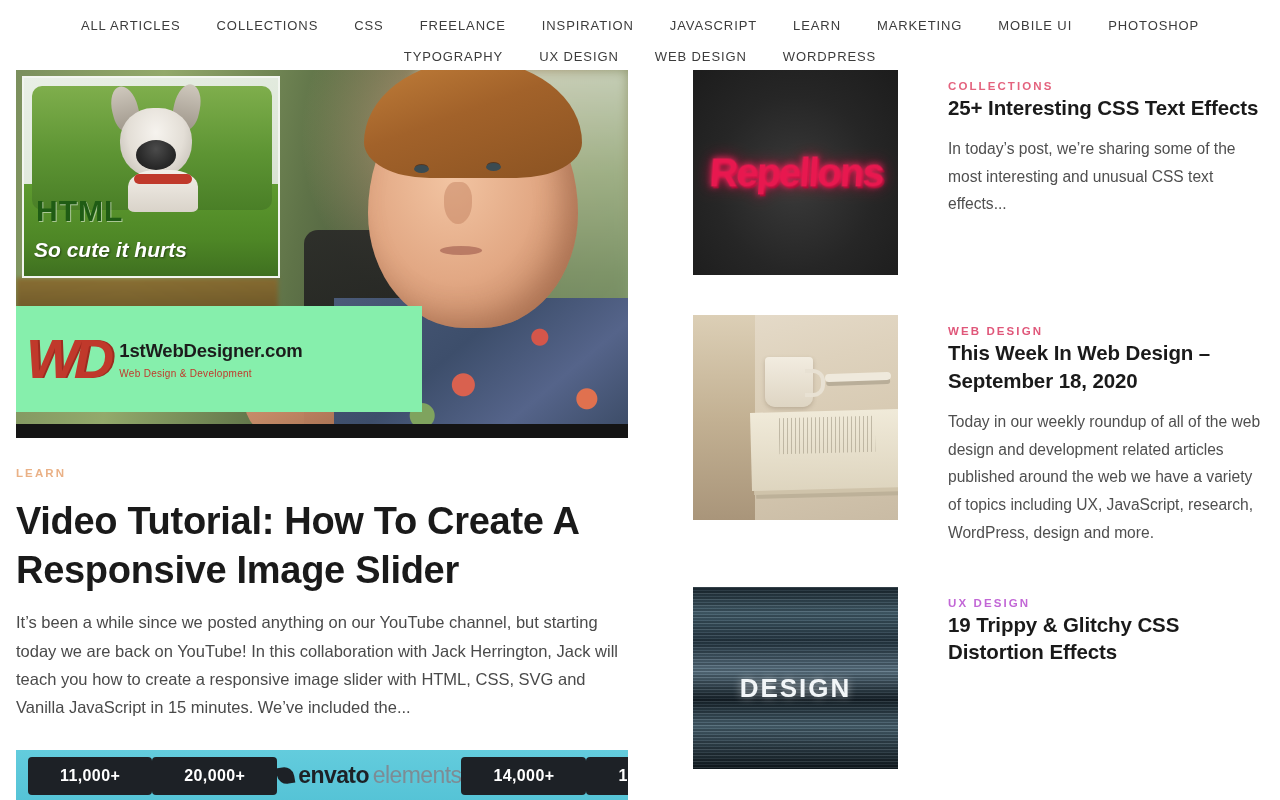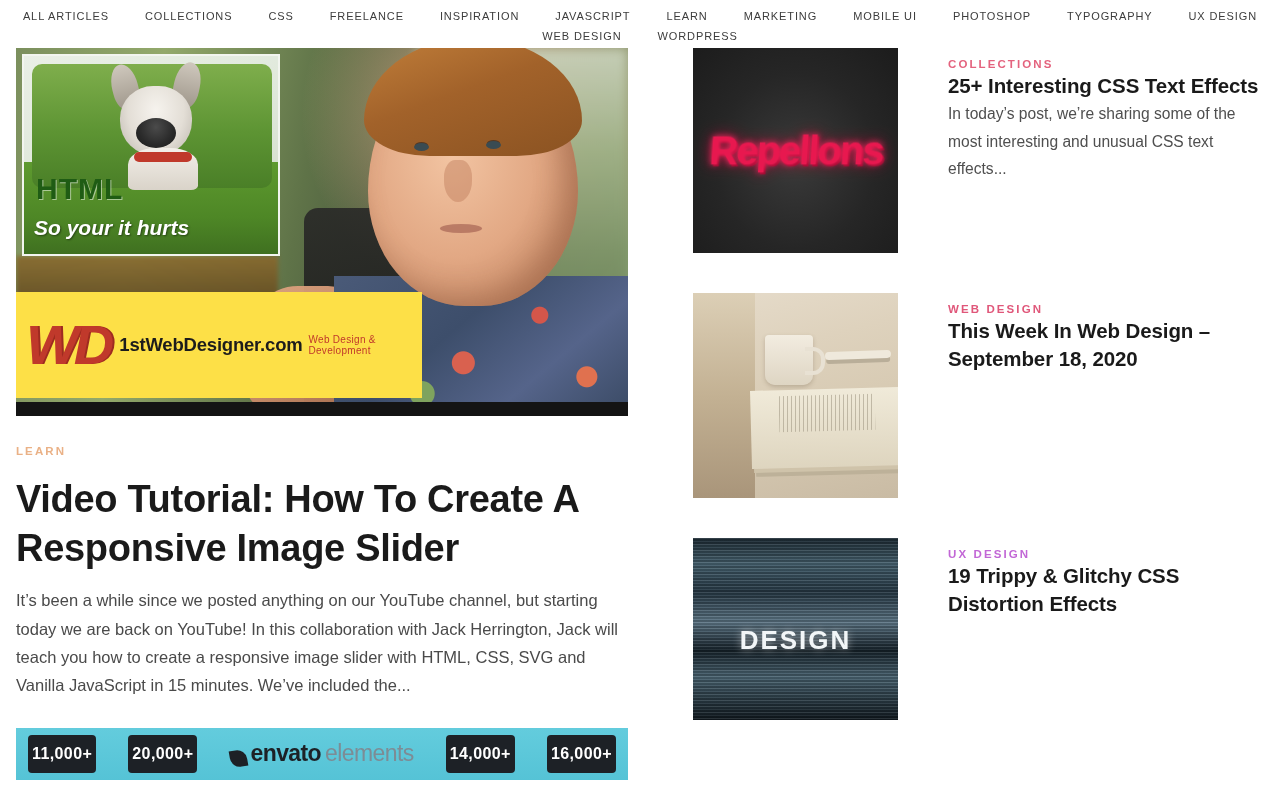--- a/index.html
+++ b/index.html
@@ -18,28 +18,29 @@
     width: 1280px;
     padding: 8px 0 4px 0;
     display: flex;
     flex-wrap: wrap;
     justify-content: center;
     align-items: flex-start;
     column-gap: 0px;
     row-gap: 4px;
   }
   .nav-item {
-    font-size: 11px;
+    font-size: 13px;
     letter-spacing: 0.9px;
     color: #3c3c3c;
     text-transform: uppercase;
     padding: 2px 18px;
     white-space: nowrap;
     cursor: pointer;
     font-weight: 400;
+    margin-top: 8px;
   }
 
   
   .page {
     display: flex;
     align-items: flex-start;
     padding: 0 16px;
     gap: 0;
   }
   .col-main { width: 612px; flex: 0 0 612px; }
@@ -180,34 +181,34 @@
   }
   
   .hero-shelf {
     position: absolute; left: 0; top: 208px; width: 262px; height: 104px;
     background: linear-gradient(180deg,#8a6a2e 0%, #5d4720 50%, #3c2e15 100%);
     filter: blur(2px);
     opacity: .9;
   }
   
   .wd-bar {
-    position: absolute; left: 0; top: 244px; width: 406px; height: 106px;
-    background: #fde047;
+    position: absolute; left: 0; top: 236px; width: 406px; height: 106px;
+    background: #86efac;
     display: flex; align-items: center; gap: 10px;
     padding-left: 10px;
   }
   .wd-logo {
     font-size: 56px; font-weight: 700; line-height: 1;
     color: #c0392b;
     font-family: "Liberation Sans", sans-serif;
     letter-spacing: -5px;
     font-style: italic;
     text-shadow: 2px 0 0 #9e2b20;
   }
-  .wd-text { display: flex; flex-direction: row; gap: 6px; }
+  .wd-text { display: flex; flex-direction: column; gap: 6px; }
   .wd-title { font-size: 18.5px; font-weight: 700; color: #1c1c1c; letter-spacing: -.2px; }
   .wd-sub   { font-size: 10px; color: #c0392b; letter-spacing: .3px; }
   .hero-bottom {
     position: absolute; left: 0; bottom: 0; width: 612px; height: 14px;
     background: #141414;
   }
 
   
   .cat {
     font-size: 11.5px;
@@ -248,26 +249,26 @@
     padding: 0 12px;
     overflow: hidden;
     cursor: pointer;
   }
   .banner-chip {
     background: #1d2126;
     color: #ffffff;
     font-size: 16px;
     font-weight: 700;
     letter-spacing: .4px;
-    padding: 10px 4px;
+    padding: 10px 32px;
     border-radius: 4px;
     white-space: nowrap;
   }
   .banner-logo {
-    display: flex; align-items: flex-end; gap: 4px;
+    display: flex; align-items: center; gap: 4px;
     font-size: 23px; font-weight: 700; letter-spacing: -.6px;
     white-space: nowrap;
   }
   .banner-leaf {
     width: 17px; height: 17px; border-radius: 0 60% 0 60%;
     background: #1d2126; transform: rotate(-10deg);
   }
   .banner-envato { color: #1d2126; }
   .banner-elements { color: #7d8c95; font-weight: 400; }
 
@@ -360,21 +361,21 @@
   .cat-uxdesign    { color: #c267d6; }
   .card-title {
     font-size: 20.5px;
     line-height: 1.36;
     font-weight: 700;
     color: #1a1a1a;
     letter-spacing: -.1px;
     cursor: pointer;
   }
   .card-excerpt {
-    margin-top: 0;
+    margin-top: 13px;
     font-size: 15.6px;
     line-height: 1.78;
     color: #4f4f4f;
   }
 </style>
 </head>
 <body>
 
 <nav class="nav">
   <a class="nav-item">ALL ARTICLES</a>
@@ -414,21 +415,21 @@
       <div class="poster">
         <div class="poster-green"></div>
         <div class="poster-photo"></div>
         <div class="dog-ear l"></div>
         <div class="dog-ear r"></div>
         <div class="dog-head"></div>
         <div class="dog-snout"></div>
         <div class="dog-body"></div>
         <div class="dog-collar"></div>
         <div class="poster-mimi">HTML</div>
-        <div class="poster-tag">So your it hurts</div>
+        <div class="poster-tag">So cute it hurts</div>
       </div>
 
       <div class="wd-bar">
         <div class="wd-logo">WD</div>
         <div class="wd-text">
           <div class="wd-title">1stWebDesigner.com</div>
           <div class="wd-sub">Web Design &amp; Development</div>
         </div>
       </div>
       <div class="hero-bottom"></div>
@@ -473,20 +474,21 @@
         <div class="wood-l"></div>
         <div class="cup-top"></div>
         <div class="cup"></div>
         <div class="pen"></div>
         <div class="paper"></div>
         <div class="paper-lines"></div>
       </div>
       <div class="card-body">
         <a class="cat cat-webdesign">WEB DESIGN</a>
         <h2 class="card-title">This Week In Web Design – September 18, 2020</h2>
+        <p class="card-excerpt">Today in our weekly roundup of all of the web design and development related articles published around the web we have a variety of topics including UX, JavaScript, research, WordPress, design and more.</p>
       </div>
     </div>
 
     <div class="card">
       <div class="thumb short t-glitch">
         <div class="glitch-text">DESIGN</div>
       </div>
       <div class="card-body">
         <a class="cat cat-uxdesign">UX DESIGN</a>
         <h2 class="card-title">19 Trippy &amp; Glitchy CSS Distortion Effects</h2>

